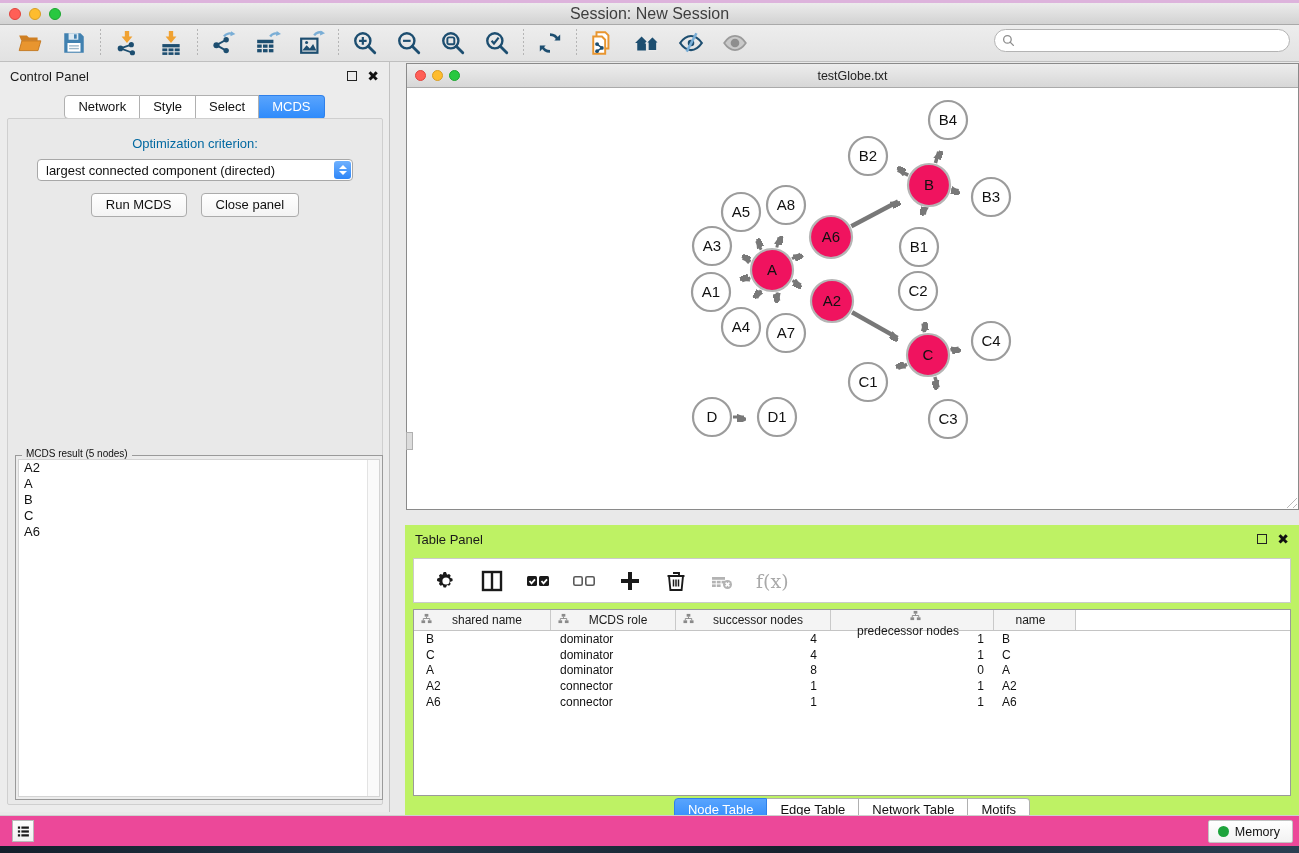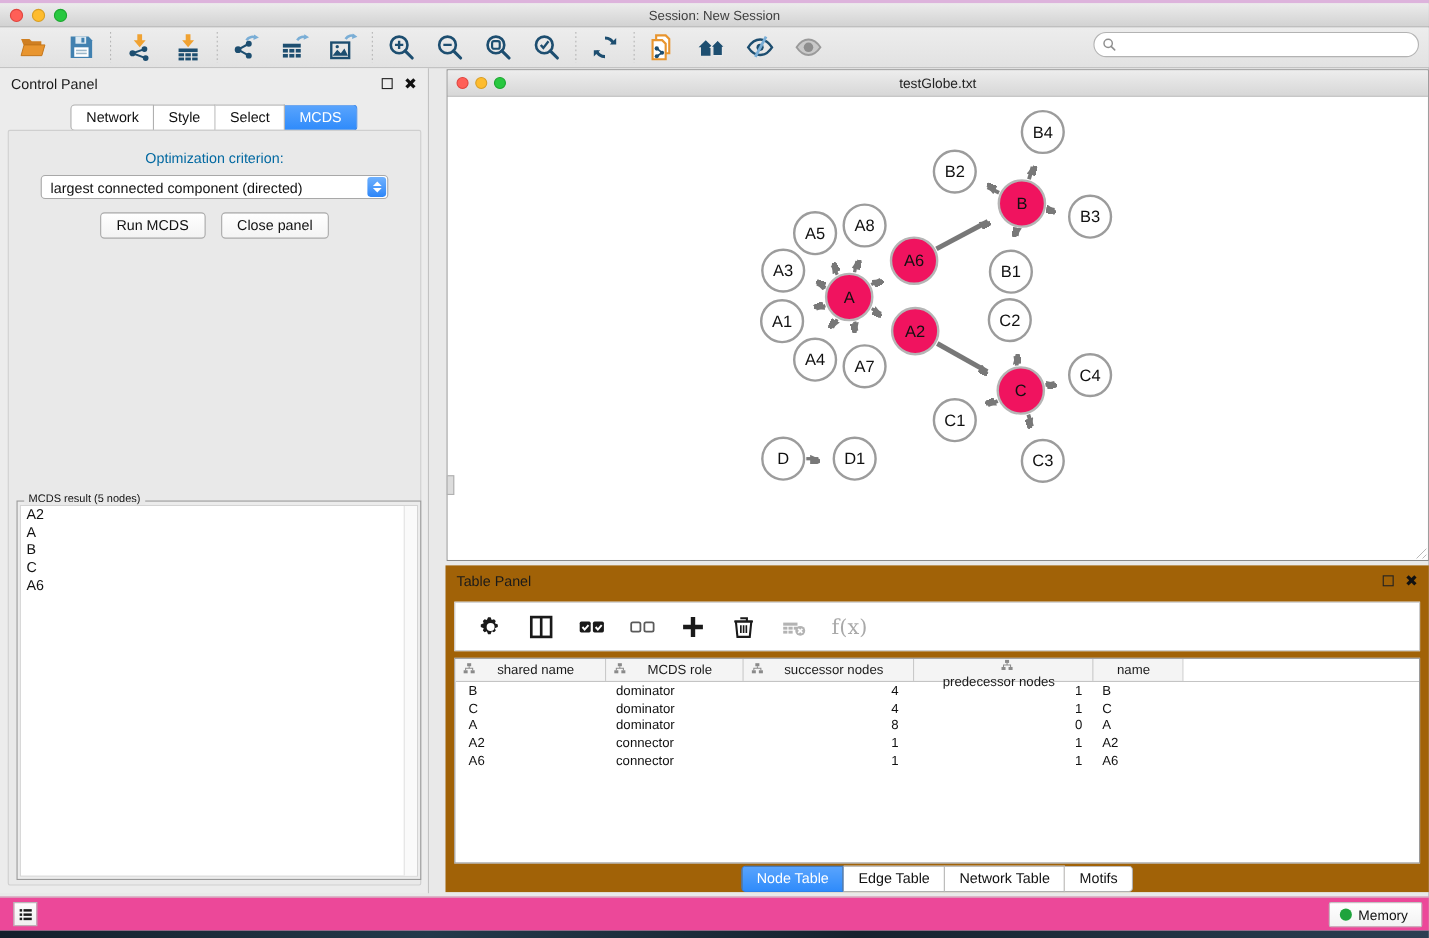--- a/index.html
+++ b/index.html
@@ -8,21 +8,21 @@
   .screen { position:relative; width:1299px; height:853px; background:#e9e9e9; }
 
   
   .top-strip { position:absolute; left:0; top:0; width:100%; height:3px; background:#ddb3dc; }
   .titlebar { position:absolute; left:0; top:3px; width:100%; height:22px;
     background:linear-gradient(#ececec,#d2d2d2); border-bottom:1px solid #a9a9a9;
     display:flex; align-items:center; }
   .tl-dots { position:absolute; left:9px; top:5px; display:flex; gap:8px; }
   .dot { width:12px; height:12px; border-radius:50%; }
   .dot.red{background:#ff5f57;border:1px solid #e0443e;} .dot.yel{background:#febc2e;border:1px solid #d89e24;} .dot.grn{background:#28c840;border:1px solid #1ba62f;}
-  .titlebar .title { width:100%; text-align:center; font-size:12px; color:#3e3e3e; }
+  .titlebar .title { width:100%; text-align:center; font-size:16px; color:#3e3e3e; }
 
   
   .toolbar { position:absolute; left:0; top:25px; width:100%; height:37px;
     background:linear-gradient(#ededed,#e2e2e2); border-bottom:1px solid #bfbfbf;
     display:flex; align-items:center; padding-left:16px; }
   .tb-group { display:flex; align-items:center; gap:16px; }
   .tb-sep { width:1px; height:28px; margin:0 12px;
     background-image:linear-gradient(#b5b5b5 50%, transparent 50%); background-size:1px 4px; }
   .tb-btn { width:28px; height:28px; display:flex; align-items:center; justify-content:center; }
   .tb-btn svg { width:26px; height:26px; }
@@ -74,21 +74,21 @@
   .net-title { width:100%; text-align:center; font-size:12.5px; color:#222; }
   .net-canvas { position:relative; width:100%; height:421px; background:#fff; overflow:hidden; }
   .net-canvas svg { position:absolute; left:0; top:0; }
   .divider-grip { position:absolute; left:-1px; top:368px; width:7px; height:18px;
     background:#dcdcdc; border:1px solid #b0b0b0; }
   .resize-grip { position:absolute; right:1px; bottom:1px; width:13px; height:13px;
     background:repeating-linear-gradient(135deg, transparent 0 3px, #b9b9b9 3px 4px);
     clip-path:polygon(100% 0, 100% 100%, 0 100%); }
 
   
-  .table-panel { position:absolute; left:405px; top:514px; width:894px; height:297px; background:#a16207; }
+  .table-panel { position:absolute; left:405px; top:525px; width:894px; height:297px; background:#bef264; }
   .tp-toolbar { position:absolute; left:8px; top:33px; width:878px; height:45px;
     background:#fff; border:1px solid #cbcbcb; display:flex; align-items:center; gap:22px; padding-left:20px; }
   .tp-btn { display:flex; align-items:center; justify-content:center; }
   .tp-btn svg { width:24px; height:24px; }
   .fx-label { font-size:19px; color:#a9a9a9; font-family:"DejaVu Serif","Liberation Serif",serif; }
   .tp-table { position:absolute; left:8px; top:84px; width:878px; height:187px;
     background:#fff; border:1px solid #9a9a9a; overflow:hidden; }
   .tp-header { display:flex; height:21px; background:#f4f4f4; border-bottom:1px solid #c4c4c4; }
   .th-cell { display:flex; align-items:center; border-right:1px solid #c9c9c9; font-size:12px; color:#1a1a1a; position:relative; }
   .th-cell .attr-ico { margin-left:7px; }

